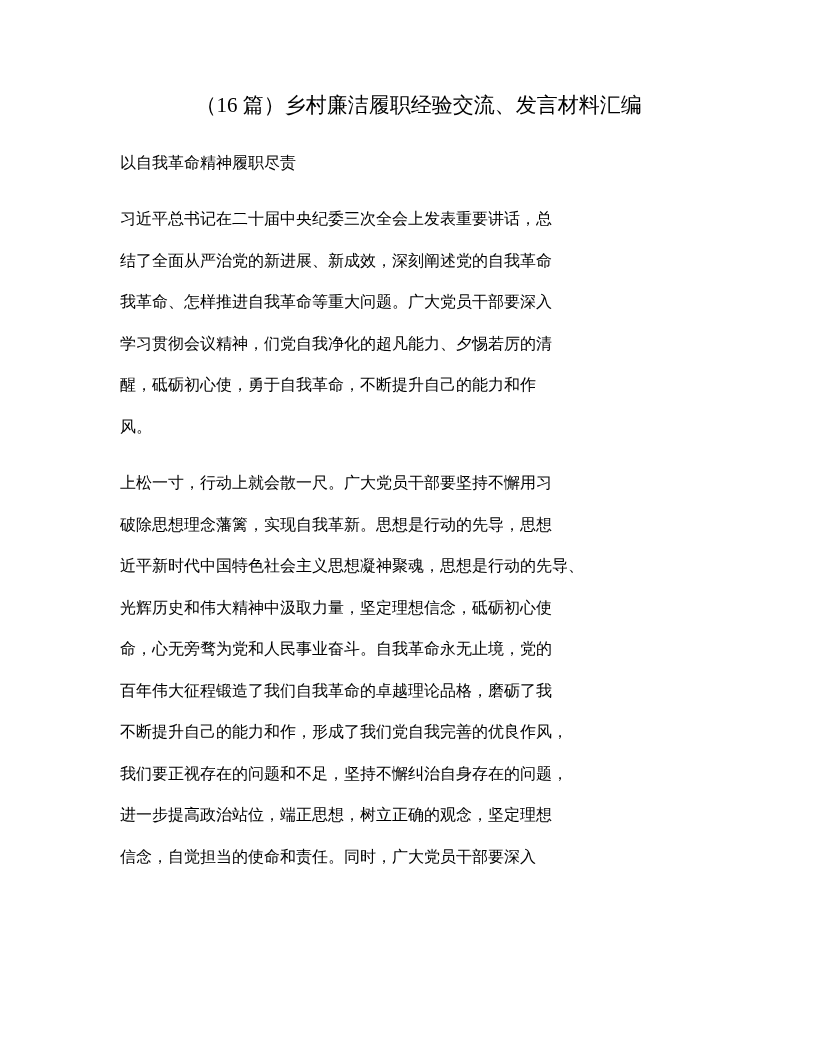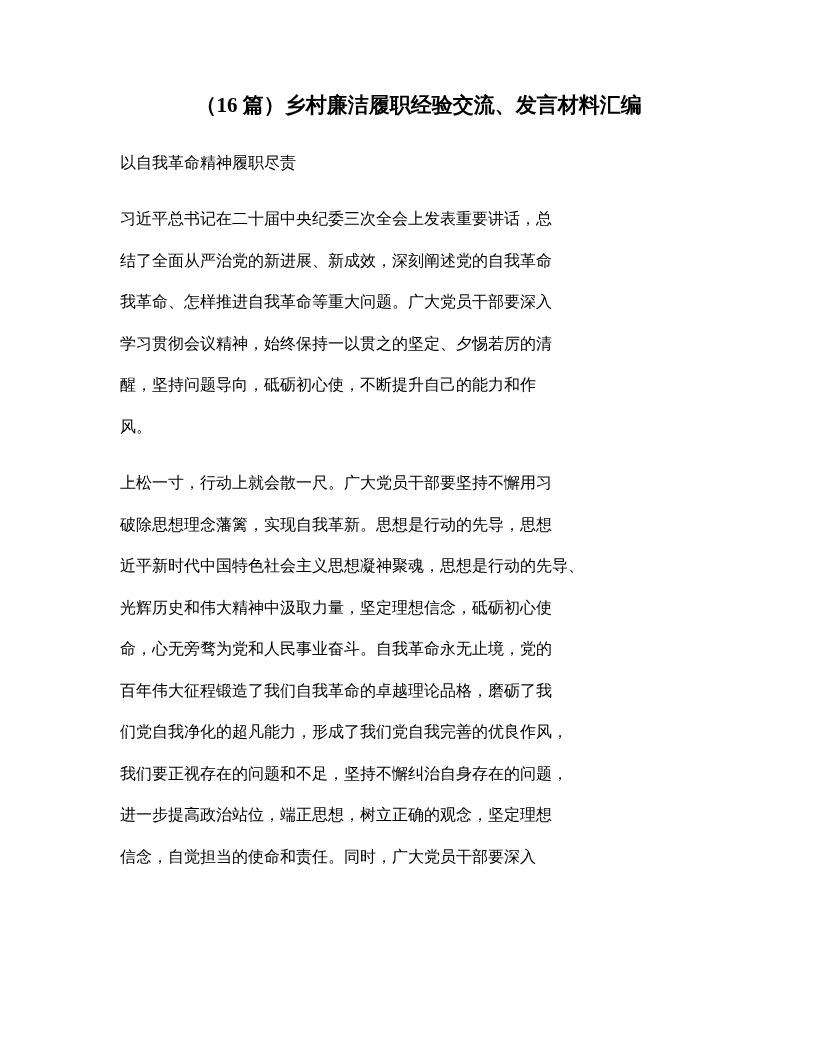--- a/index.html
+++ b/index.html
@@ -16,21 +16,21 @@
     padding: 85px 0 0 120px;
     font-family: "Liberation Serif", "DejaVu Serif", serif;
     color: #000000;
     overflow: hidden;
   }
   .content {
     width: 597px;
   }
   .doc-title {
     font-size: 21px;
-    font-weight: bold;
+    font-weight: normal;
     line-height: 41.5px;
     text-align: center;
     white-space: nowrap;
     margin: 0 0 15px 0;
   }
   .heading {
     font-size: 16px;
     line-height: 41.5px;
     white-space: nowrap;
     margin: 0 0 15px 0;
@@ -49,31 +49,31 @@
 
 <div class="page">
   <div class="content">
     <div class="doc-title">（16 篇）乡村廉洁履职经验交流、发言材料汇编</div>
     <div class="heading">以自我革命精神履职尽责</div>
     <div id="paragraphs">
         <div class="paragraph">
           <div class="line">习近平总书记在二十届中央纪委三次全会上发表重要讲话，总</div>
           <div class="line">结了全面从严治党的新进展、新成效，深刻阐述党的自我革命</div>
           <div class="line">我革命、怎样推进自我革命等重大问题。广大党员干部要深入</div>
-          <div class="line">学习贯彻会议精神，始终保持一以贯之的坚定、夕惕若厉的清</div>
-          <div class="line">醒，坚持问题导向，砥砺初心使，不断提升自己的能力和作</div>
+          <div class="line">学习贯彻会议精神，们党自我净化的超凡能力、夕惕若厉的清</div>
+          <div class="line">醒，砥砺初心使，勇于自我革命，不断提升自己的能力和作</div>
           <div class="line">风。</div>
         </div>
         <div class="paragraph">
           <div class="line">上松一寸，行动上就会散一尺。广大党员干部要坚持不懈用习</div>
           <div class="line">破除思想理念藩篱，实现自我革新。思想是行动的先导，思想</div>
           <div class="line">近平新时代中国特色社会主义思想凝神聚魂，思想是行动的先导、</div>
           <div class="line">光辉历史和伟大精神中汲取力量，坚定理想信念，砥砺初心使</div>
           <div class="line">命，心无旁骛为党和人民事业奋斗。自我革命永无止境，党的</div>
           <div class="line">百年伟大征程锻造了我们自我革命的卓越理论品格，磨砺了我</div>
-          <div class="line">们党自我净化的超凡能力，形成了我们党自我完善的优良作风，</div>
+          <div class="line">不断提升自己的能力和作，形成了我们党自我完善的优良作风，</div>
           <div class="line">我们要正视存在的问题和不足，坚持不懈纠治自身存在的问题，</div>
           <div class="line">进一步提高政治站位，端正思想，树立正确的观念，坚定理想</div>
           <div class="line">信念，自觉担当的使命和责任。同时，广大党员干部要深入</div>
         </div>
       </div>
   </div>
 </div>
 
 </body></html>

